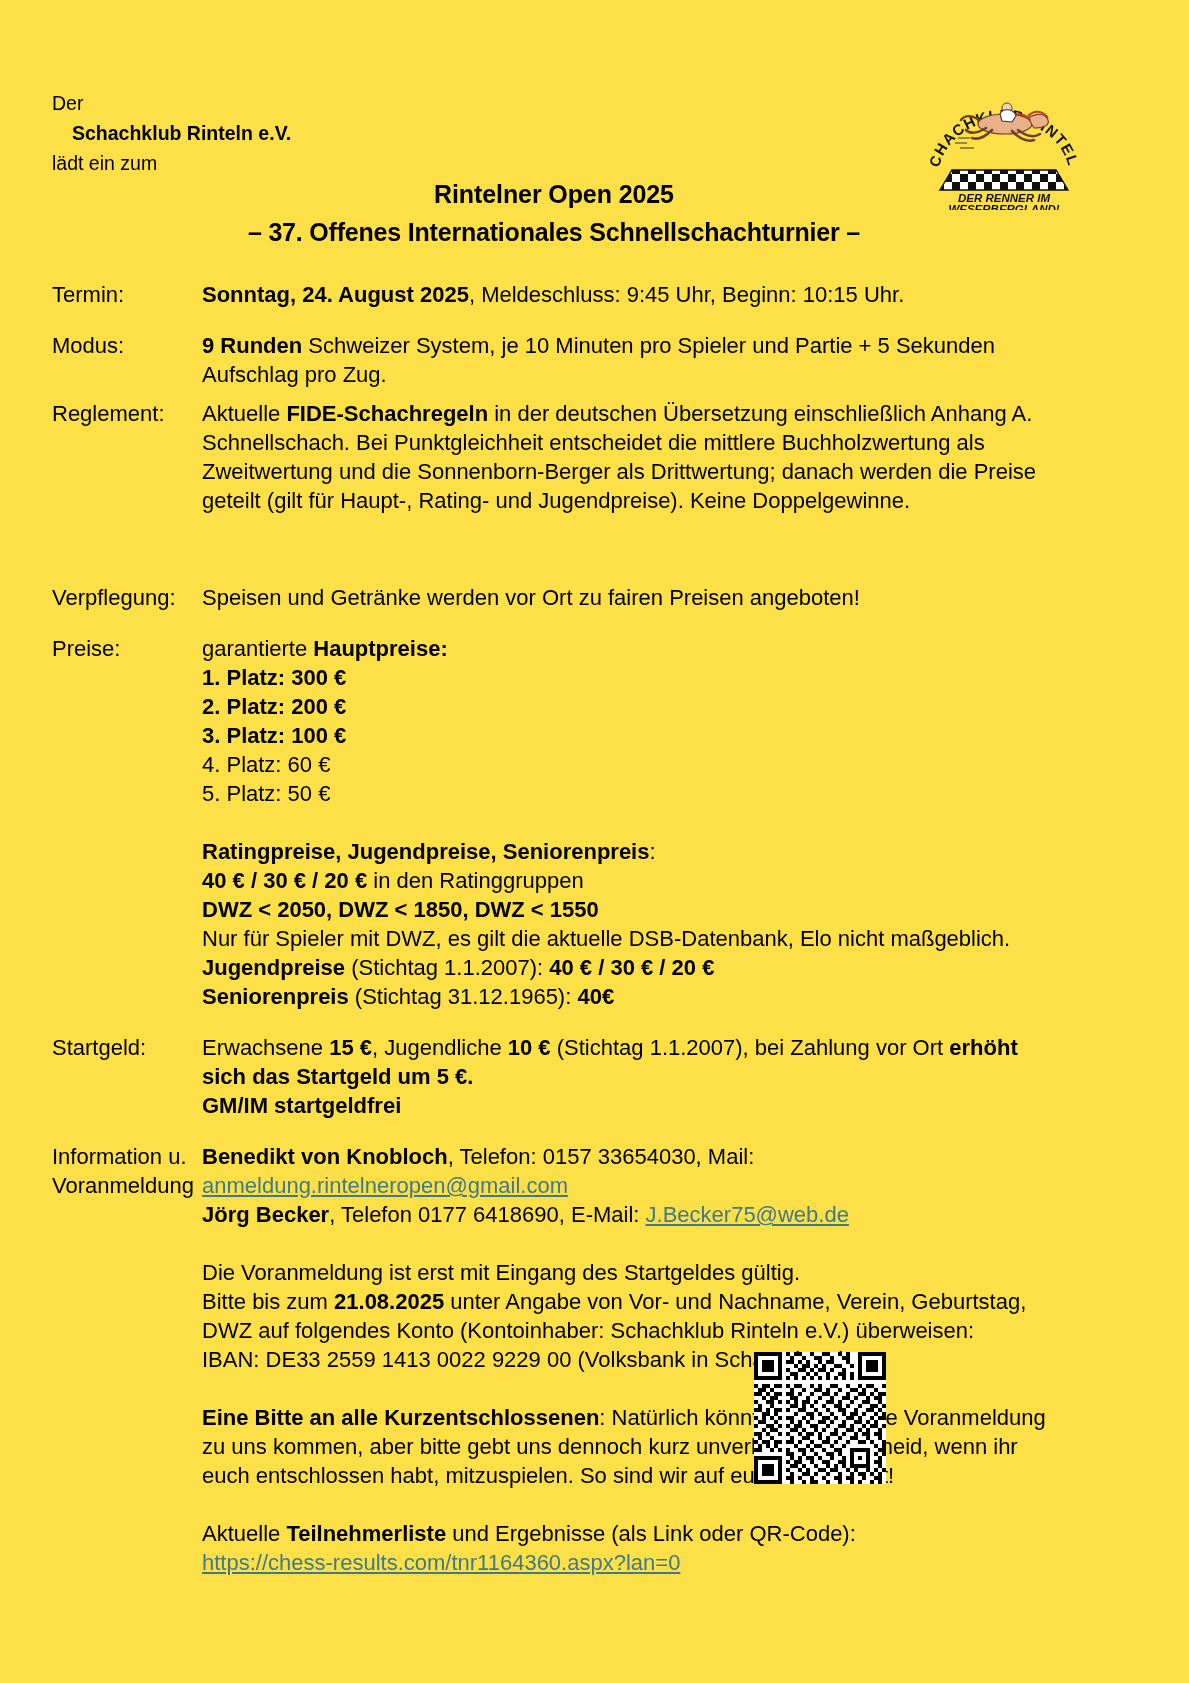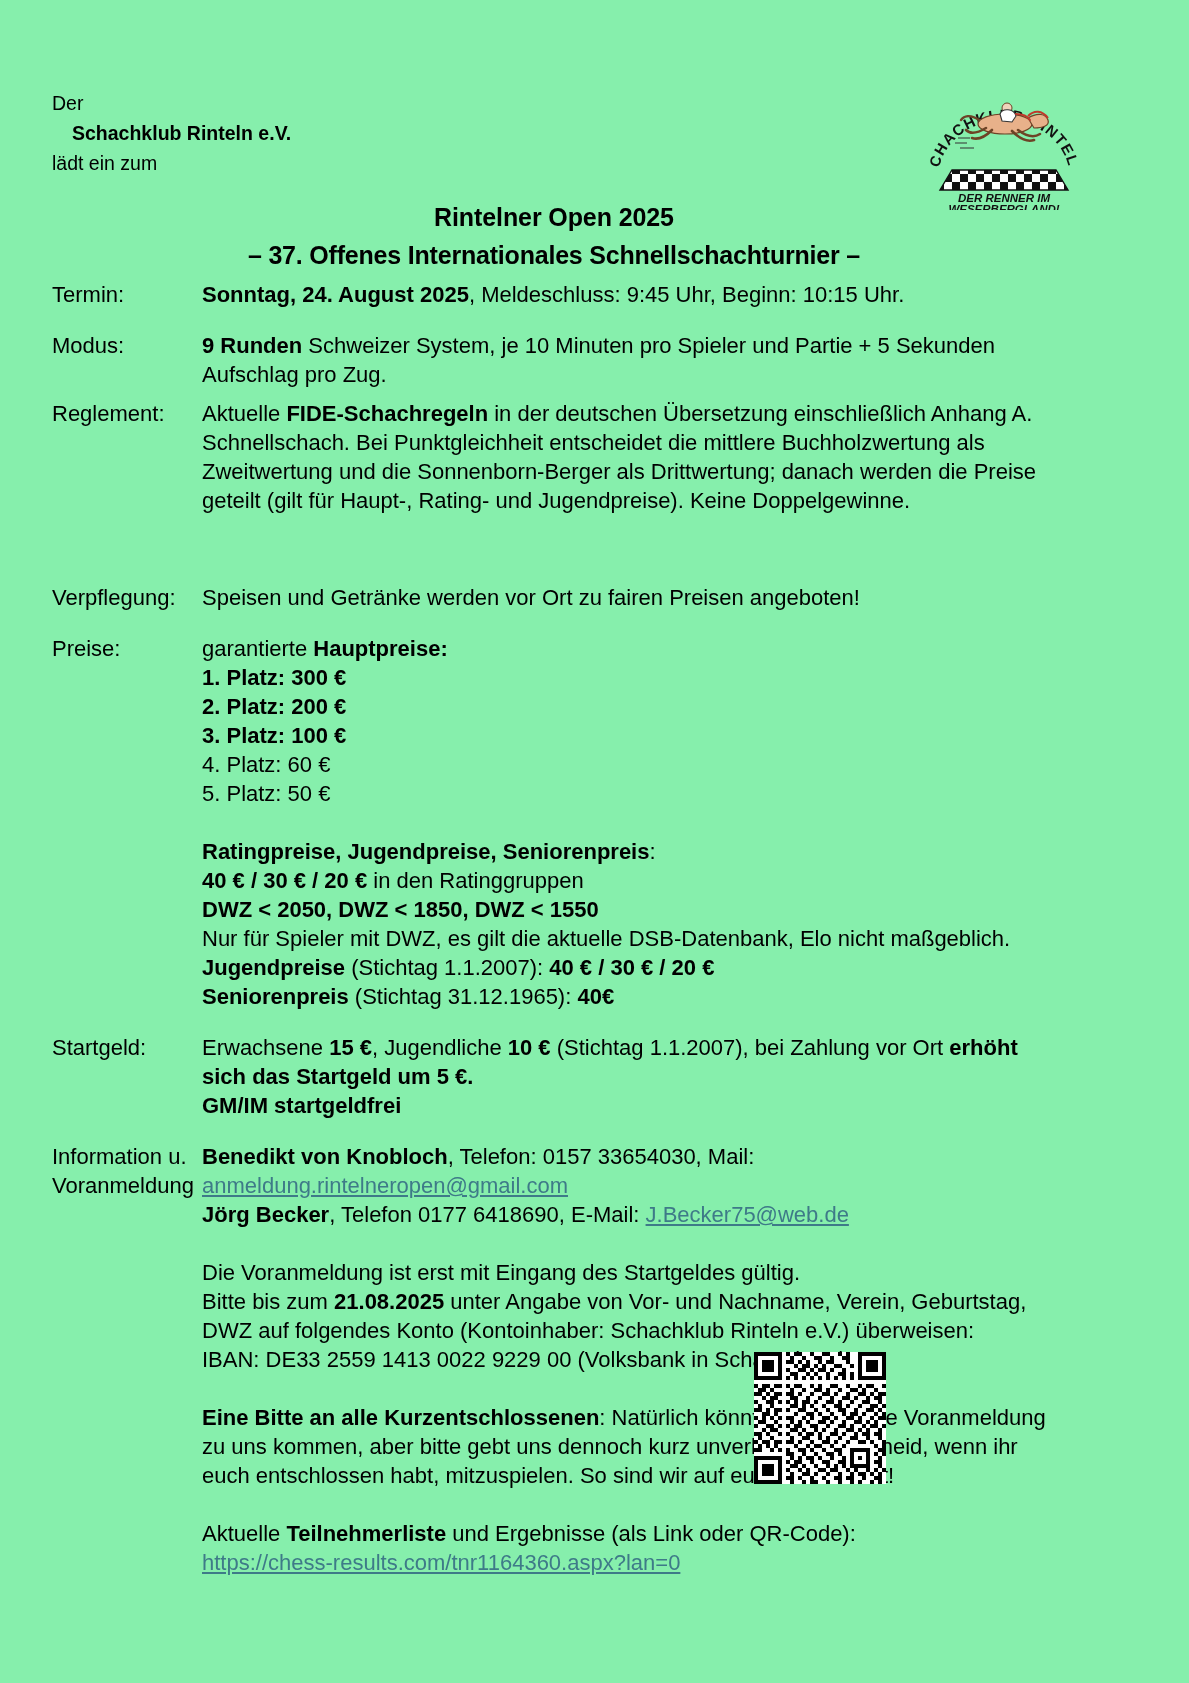--- a/index.html
+++ b/index.html
@@ -8,21 +8,21 @@
     background: #ffffff;
   }
   body {
     font-family: "Liberation Sans", sans-serif;
     color: #000000;
   }
   .page {
     position: relative;
     width: 1189px;
     height: 1683px;
-    background: #86efac;
+    background: #fde047;
     overflow: hidden;
     box-sizing: border-box;
     padding: 12px;
   }
 
   
   .header-block {
     position: absolute;
     left: 52px;
     top: 88px;
@@ -39,21 +39,21 @@
     top: 78px;
     width: 152px;
     height: 132px;
   }
   .logo svg { display: block; }
 
   
   .title-block {
     position: absolute;
     left: 0;
-    top: 198px;
+    top: 175px;
     width: 1108px;
     text-align: center;
   }
   .title-main {
     font-size: 25px;
     font-weight: bold;
     line-height: 38px;
     letter-spacing: -0.1px;
   }
   .title-sub {

